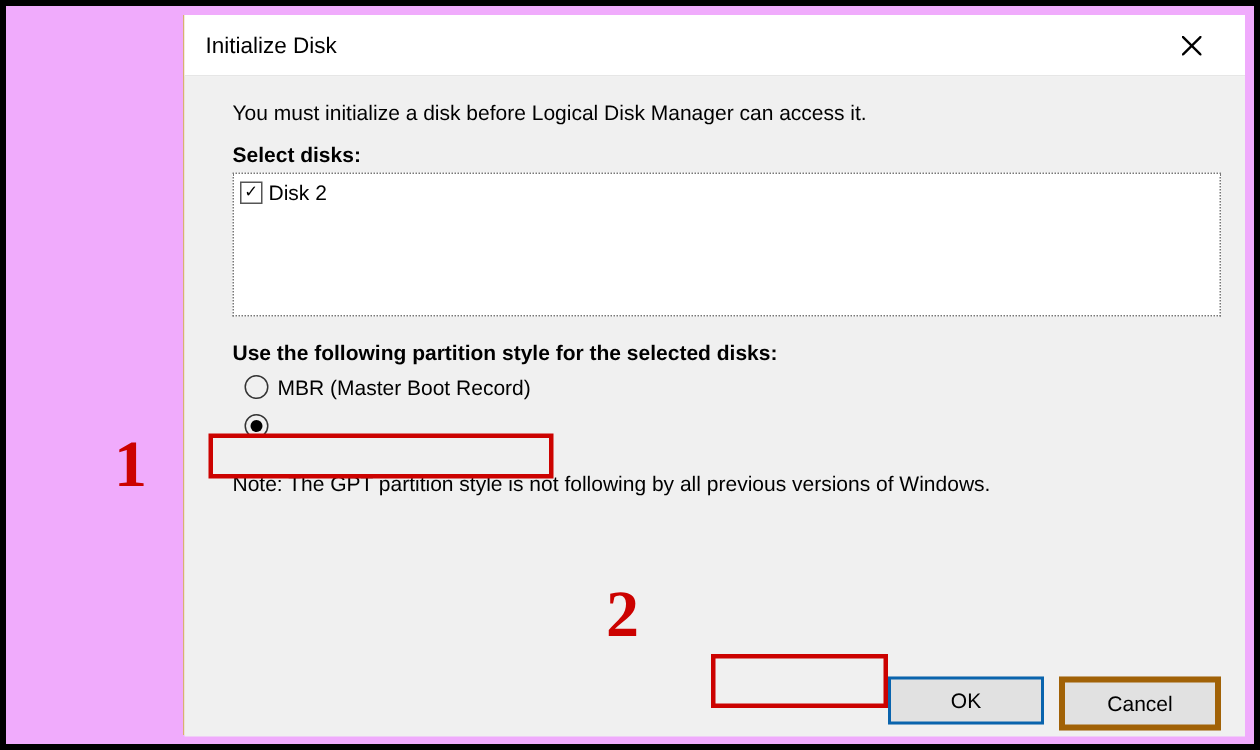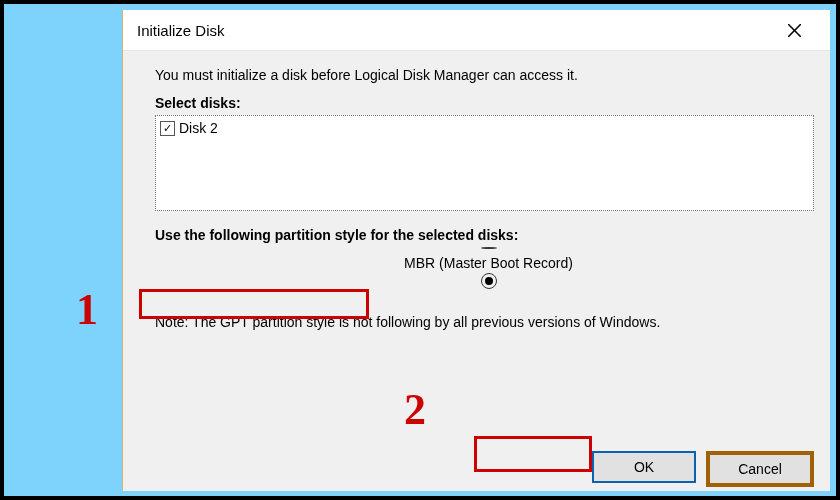--- a/index.html
+++ b/index.html
@@ -11,21 +11,21 @@
     font-size: 14px;
     color: #000;
     background: #fff;
   }
   .outer-frame {
     box-sizing: border-box;
     width: 840px;
     height: 500px;
     border: 4px solid #000;
     position: relative;
-    background: #7dd3fc;
+    background: #f0abfc;
   }
   .dialog {
     position: absolute;
     top: 6px;
     left: 118px;
     right: 6px;
     bottom: 6px;
     background: #fff;
     border-left: 1px solid #d8b070;
     box-sizing: border-box;
@@ -72,21 +72,21 @@
     display: flex;
     align-items: center;
     gap: 4px;
     height: 18px;
   }
   .disklist .cb {
     width: 13px; height: 13px; border: 1px solid #555; background:#fff;
     display:flex; align-items:center; justify-content:center; font-size:11px; line-height:1;
   }
   .partition-block { margin-top: 16px; }
-  .radio-row { display:flex; align-items:center; gap:6px; margin:4px 0 4px 8px; height:22px;flex-direction:column; }
+  .radio-row { display:flex; align-items:center; gap:6px; margin:4px 0 4px 8px; height:22px; }
   .radio { width:14px; height:14px; border:1px solid #333; border-radius:50%; display:flex; align-items:center; justify-content:center; }
   .radio.selected::after { content:""; width:8px; height:8px; background:#000; border-radius:50%; }
   .note { margin-top: 18px; line-height:1.35; }
   .buttons { position:absolute; right:16px; bottom:4px; display:flex; gap:10px; }
   .btn {
     width:100px; height:28px; border:4px solid #a16207; background:#e1e1e1;
     display:flex; align-items:center; justify-content:center; font-size:14px;
   }
   .btn.ok { border:2px solid #0a64ad; background:#e1e1e1; }
 

